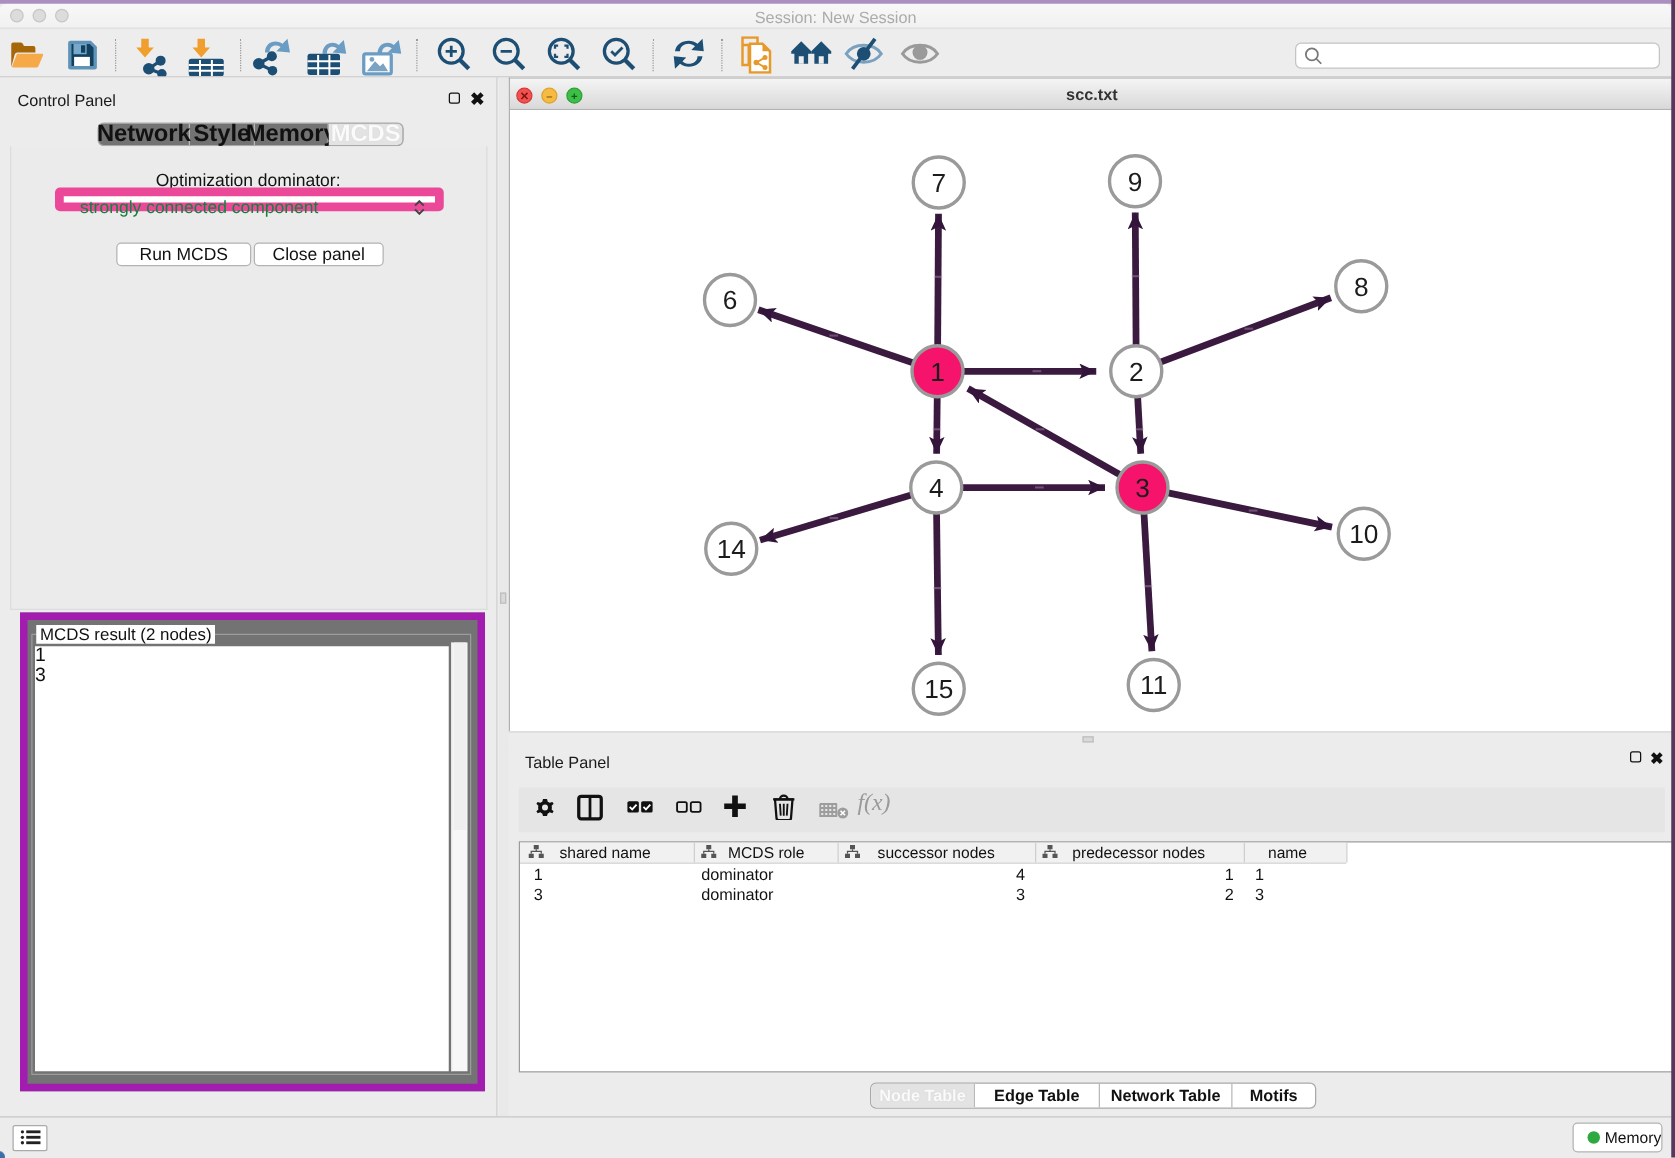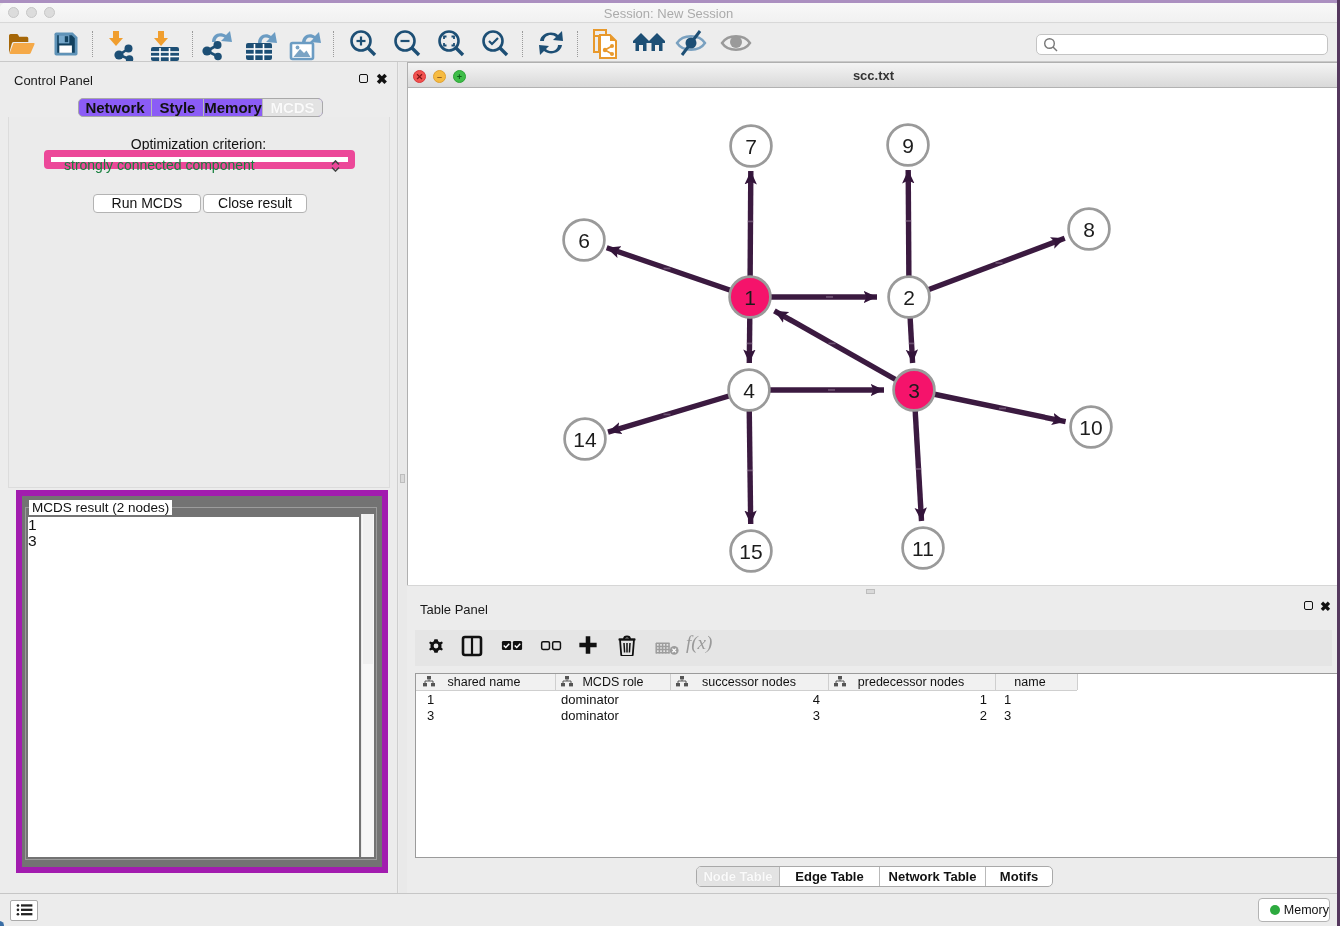--- a/index.html
+++ b/index.html
@@ -12,21 +12,21 @@
 #titlebar .dot{position:absolute;top:4px;width:11px;height:11px;border-radius:50%;background:#dcdcdc;border:1px solid #c7c7c7}
 #wintitle{position:absolute;left:0;right:0;top:3px;text-align:center;font-size:13px;color:#ababab}
 #toolbar{left:0;top:24px;width:1337px;height:38px;background:#ededed;border-bottom:1px solid #c9c9c9}
 .tbi{position:absolute;top:5px}
 .tsep{position:absolute;top:7px;height:26px;width:0;border-left:1px dotted #9a9a9a}
 #searchbox{left:1036px;top:10px;width:292px;height:21px;background:#fff;border:1px solid #c4c4c4;border-radius:5px}
 
 #cpanel{left:0;top:62px;width:398px;height:831px;background:#ececec;border-right:1px solid #cfcfcf}
 .phead{font-size:13px;color:#1a1a1a}
 .winbtn{position:absolute;font-size:12px;color:#111}
-#tabsA{position:absolute;left:78px;top:36px;width:245px;height:19px;border:1px solid #a9a9a9;border-radius:5px;background:#8b5cf6;display:flex;font-size:15px;font-weight:600;color:#111}
+#tabsA{position:absolute;left:78px;top:36px;width:245px;height:19px;border:1px solid #a9a9a9;border-radius:5px;background:#737373;display:flex;font-size:19px;font-weight:600;color:#111}
 #tabsA .seg{flex:0 0 auto;display:flex;align-items:center;justify-content:center;border-right:1px solid #b9b9b9;height:100%}
 #tabsA .seg:last-child{border-right:none;background:#e3e3e3;color:#fafafa;border-radius:0 4px 4px 0;text-shadow:0 0 1px #cfcfcf}
 #cpcontent{position:absolute;left:8px;top:55px;width:382px;height:371px;background:#ebebeb;border:1px solid #dcdcdc;border-top:none}
 #optlabel{position:absolute;left:0;width:100%;top:74px;text-align:center;font-size:14px;color:#111}
 #dropdown{position:absolute;left:44px;top:88px;width:311px;height:19px;background:#fff;border:7px solid #ec4899;border-radius:4px;font-size:14px;color:#15803d;line-height:17px;padding-left:13px}
 .btn{position:absolute;height:19px;background:#fff;border:1px solid #b3b3b3;border-radius:4px;font-size:14px;color:#111;text-align:center;line-height:17px}
 #resultbox{position:absolute;left:16px;top:428px;width:372px;height:383px;background:#737373;border:6px solid #a21caf}
 #fieldset{position:absolute;left:3px;top:11px;right:5px;bottom:7px;border:1px solid #9c9c9c}
 #fslegend{position:absolute;left:3px;top:-8px;background:#fff;padding:0 3px;font-size:13.5px;color:#111}
 #fstext{position:absolute;left:2px;top:9px;right:17px;bottom:2px;background:#fff;font-size:15.5px;color:#111;line-height:16px}
@@ -203,29 +203,29 @@
   <div class="phead" style="position:absolute;left:14px;top:11px">Control Panel</div>
   <div class="winbtn" style="left:359px;top:12px;width:9px;height:9px;border:1.5px solid #111;border-radius:2px"></div>
   <div class="winbtn" style="left:376px;top:9px;font-weight:700;font-size:14px">✖</div>
   <div id="tabsA">
     <div class="seg" style="width:73px">Network</div>
     <div class="seg" style="width:52px">Style</div>
     <div class="seg" style="width:59px">Memory</div>
     <div class="seg" style="width:59px">MCDS</div>
   </div>
   <div id="cpcontent"></div>
-  <div id="optlabel">Optimization criterion:</div>
+  <div id="optlabel">Optimization dominator:</div>
   <div id="dropdown">strongly connected component
     <svg width="9" height="12" viewBox="0 0 9 12" style="position:absolute;right:8px;top:3px">
       <path d="M1 4.5 L4.5 1 L8 4.5" fill="none" stroke="#444" stroke-width="1.6"></path>
       <path d="M1 7.5 L4.5 11 L8 7.5" fill="none" stroke="#444" stroke-width="1.6"></path>
     </svg>
   </div>
   <div class="btn" style="left:93px;top:132px;width:108px">Run MCDS</div>
-  <div class="btn" style="left:203px;top:132px;width:104px">Close result</div>
+  <div class="btn" style="left:203px;top:132px;width:104px">Close panel</div>
   <div id="resultbox">
     <div id="fieldset">
       <div id="fslegend">MCDS result (2 nodes)</div>
       <div id="fstext">1<br>3</div>
       <div id="fsscroll">
           <div id="fsthumb"></div>
         </div>
     </div>
   </div>
 </div>

